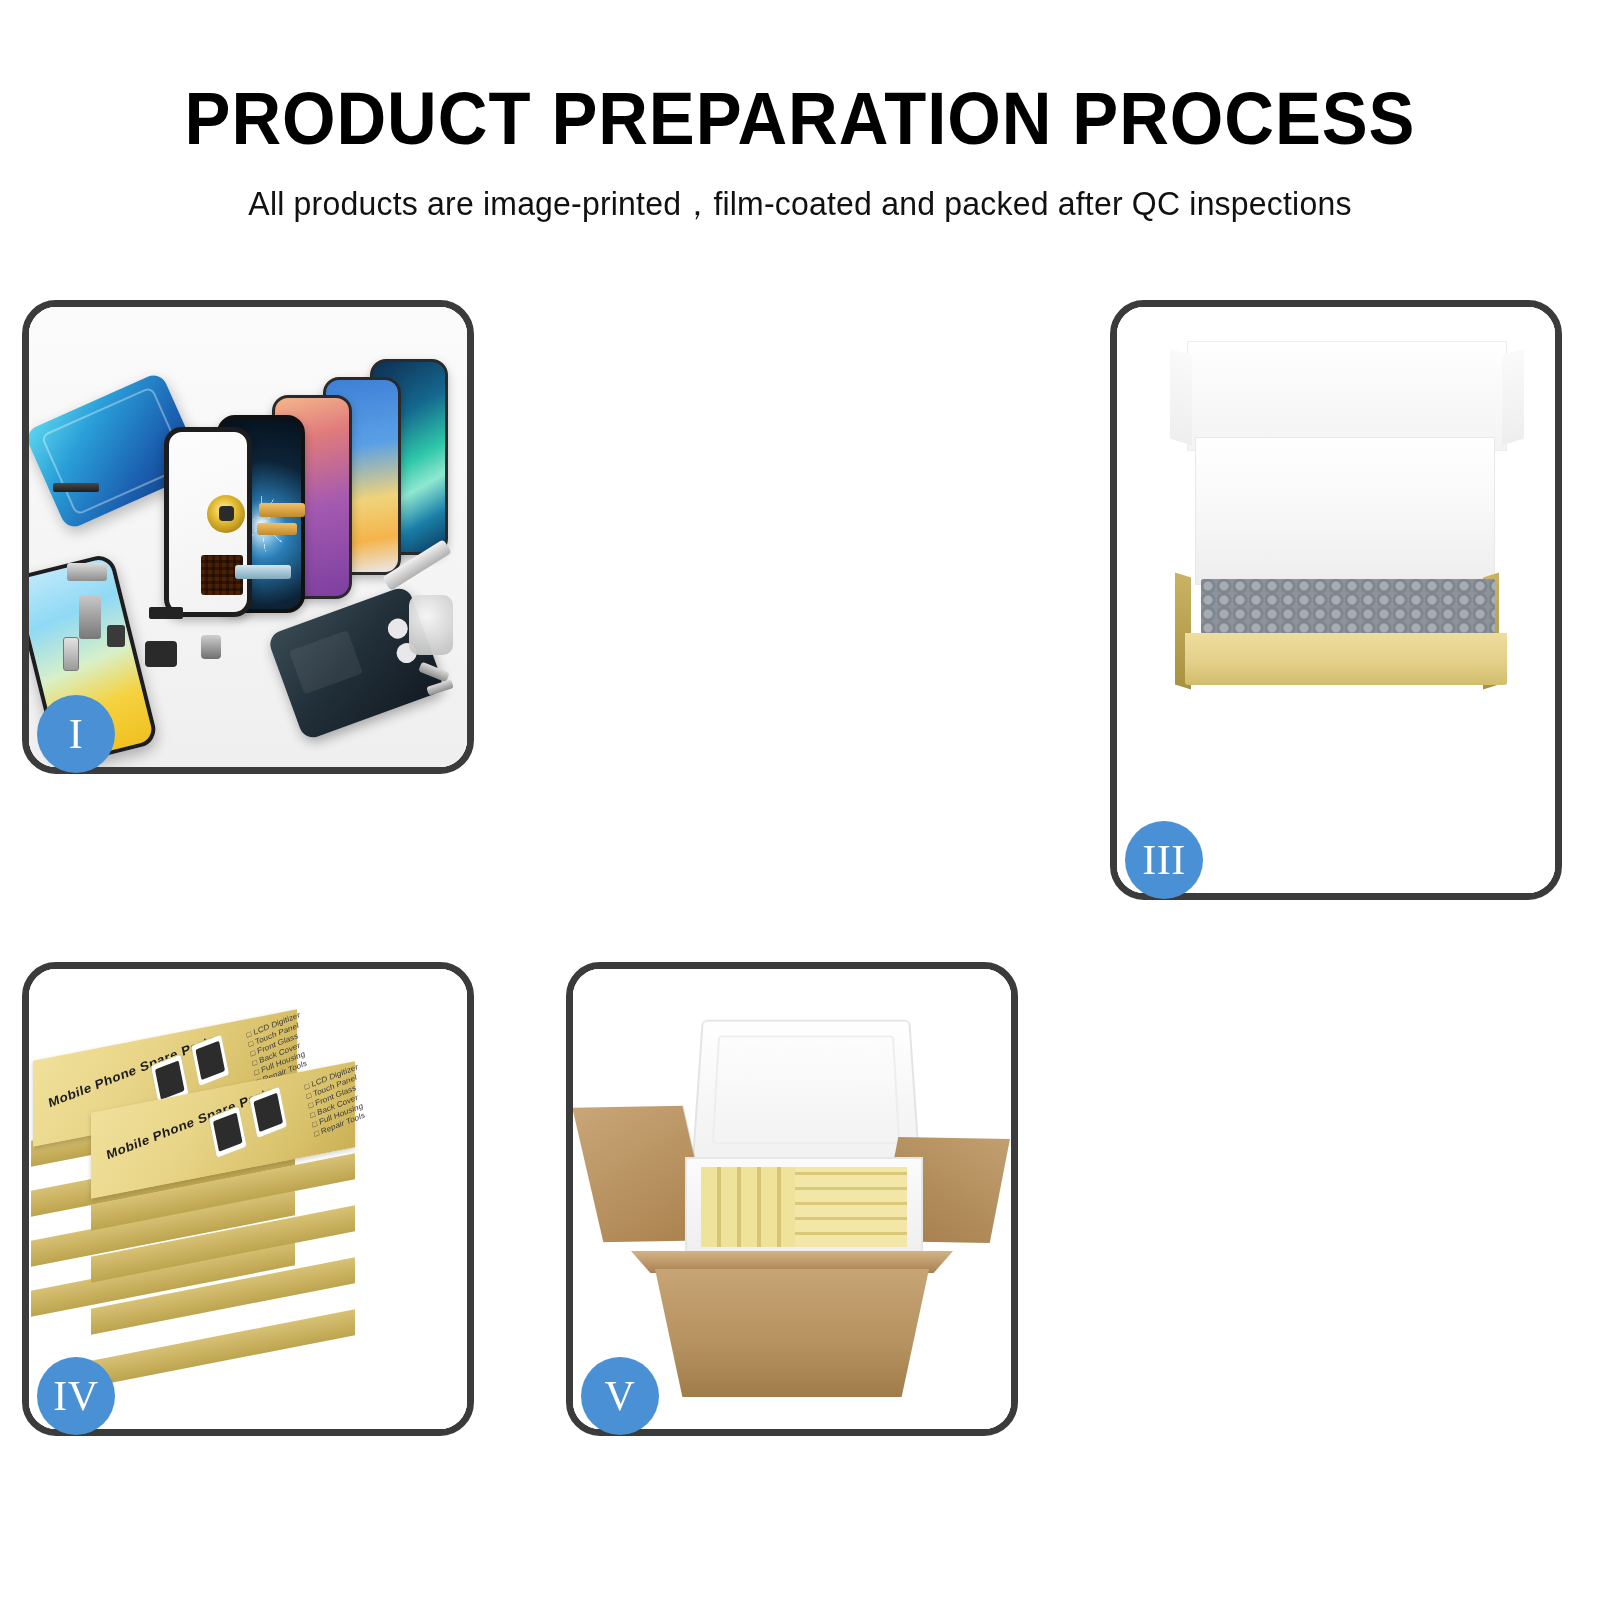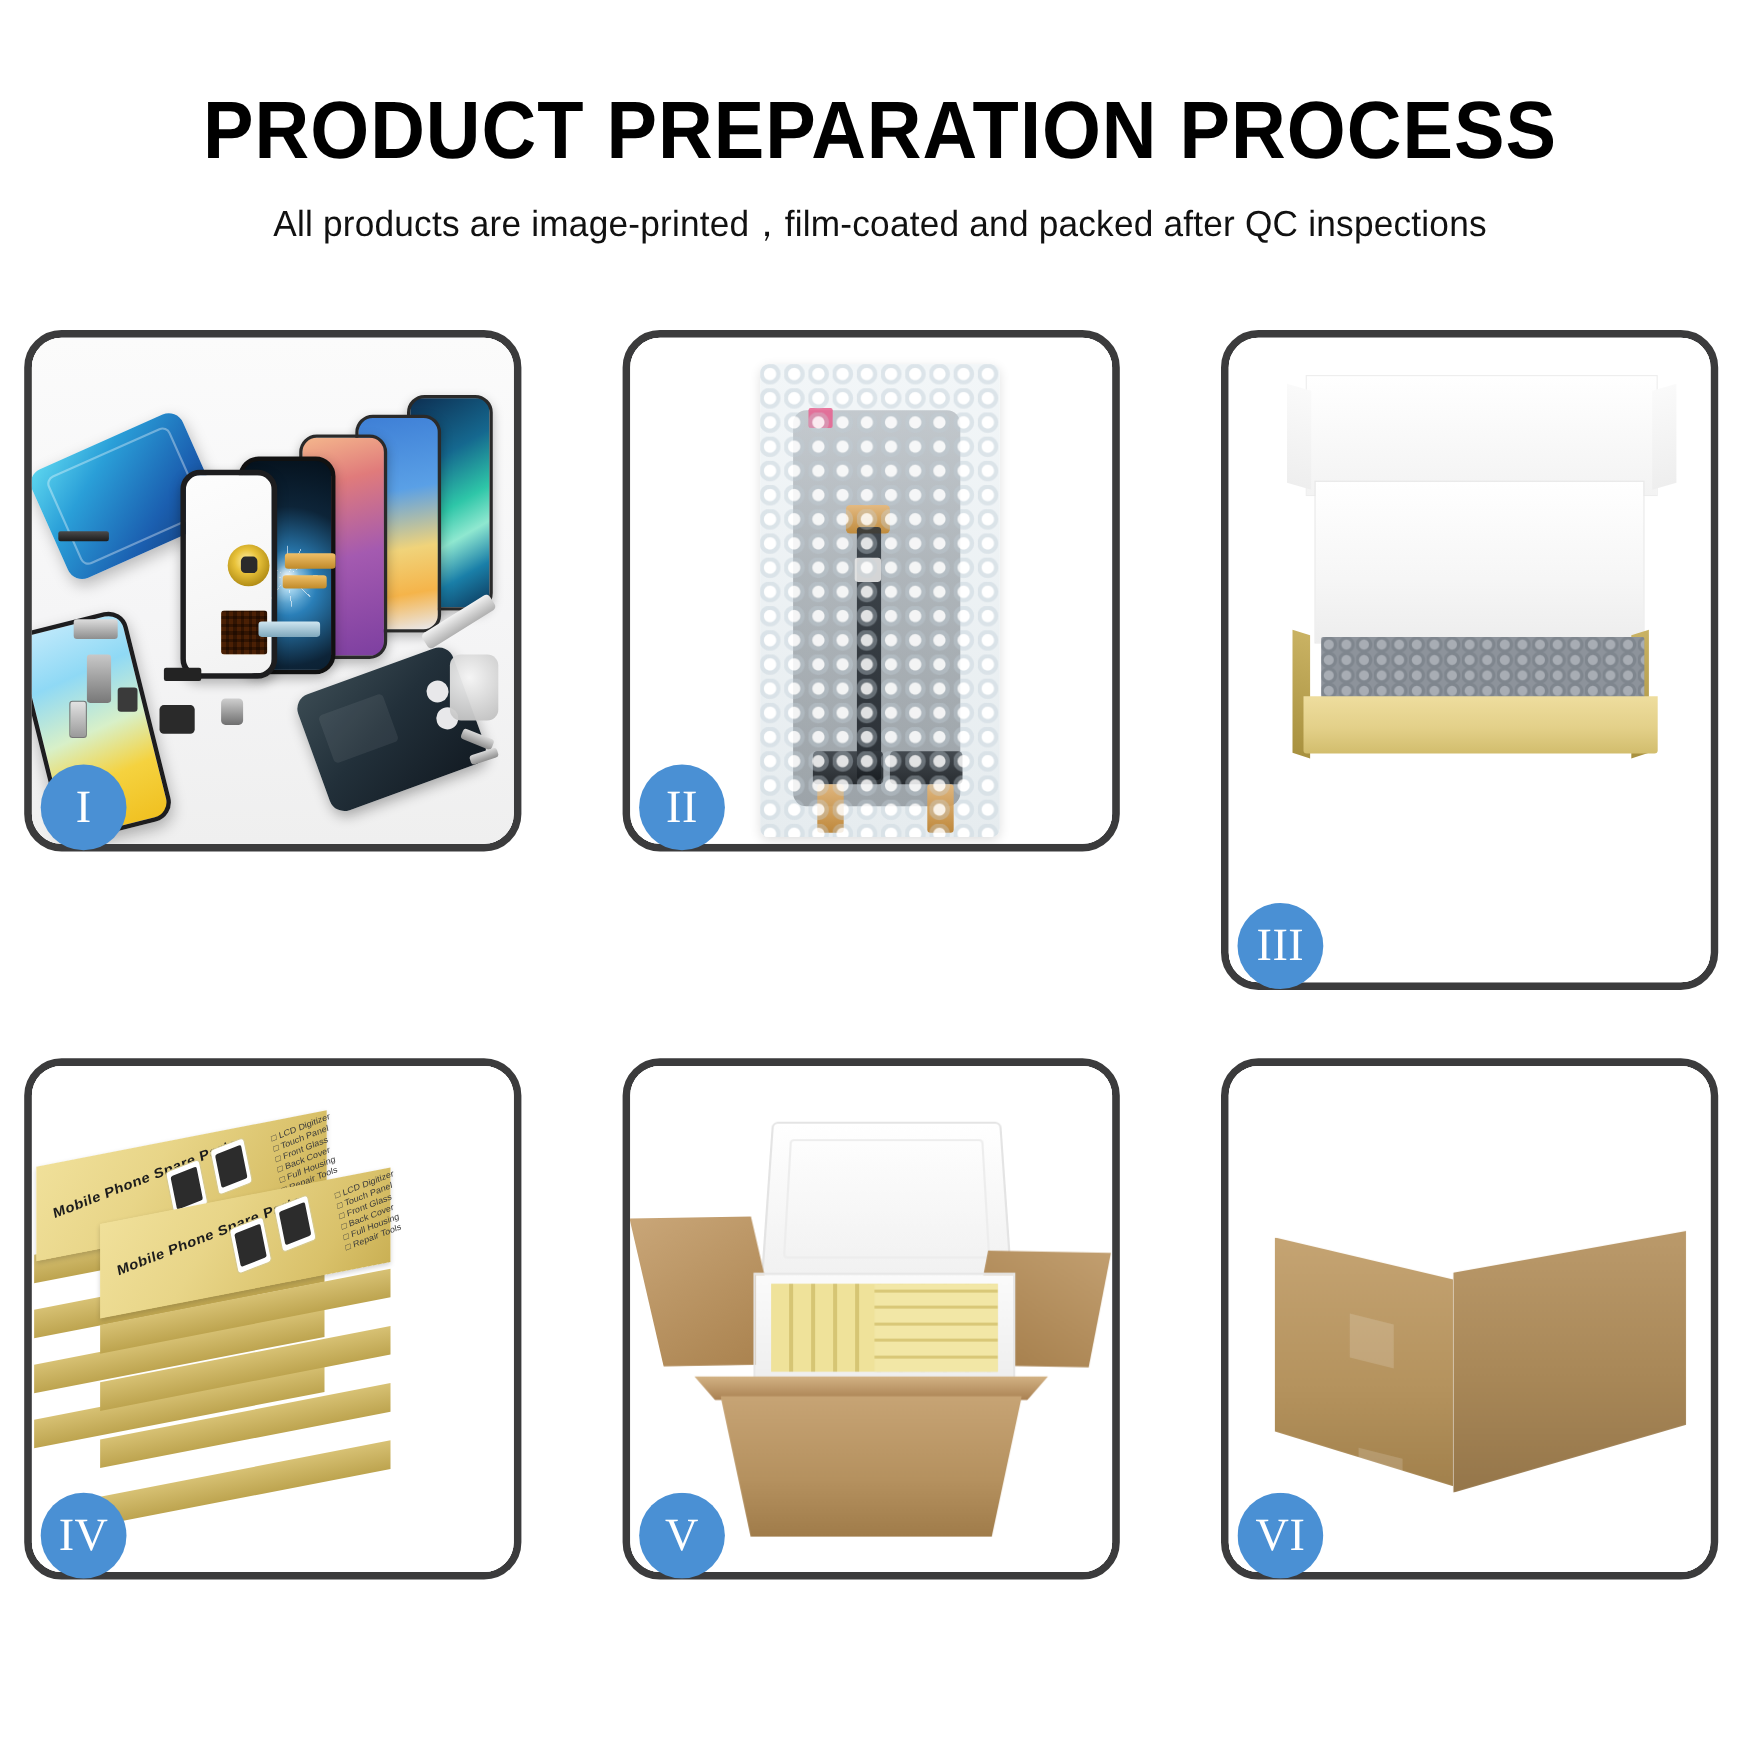--- a/index.html
+++ b/index.html
@@ -402,39 +402,20 @@
           <div class="part cam"></div>
           <div class="part tool"></div>
           <div class="part brush"></div>
           <div class="part screw1"></div>
           <div class="part screw2"></div>
         </div>
       </div>
       <div class="badge">I</div>
     </div>
 
-    <div class="panel p2">
-      <div class="clip">
-        <div class="sc2">
-          <div class="bubble-pack">
-            <div class="lcd-inner"></div>
-            <div class="pink-tag"></div>
-            <div class="flex-top"></div>
-            <div class="flex-strip"></div>
-            <div class="flex-chip"></div>
-            <div class="conn-l"></div>
-            <div class="conn-r"></div>
-            <div class="tab-l"></div>
-            <div class="tab-r"></div>
-            <div class="bubble-overlay"></div>
-          </div>
-        </div>
-      </div>
-      <div class="badge">II</div>
-    </div>
 
     <div class="panel p3">
       <div class="clip">
         <div class="sc3">
           <div class="b3-lid"></div>
           <div class="b3-foam"></div>
           <div class="b3-sideL"></div>
           <div class="b3-sideR"></div>
           <div class="b3-bubbles"></div>
           <div class="b3-front"></div>
@@ -521,29 +502,15 @@
           <div class="c5-flapR"></div>
           <div class="c5-foam"></div>
           <div class="c5-goods"></div>
           <div class="c5-rim"></div>
           <div class="c5-body"></div>
         </div>
       </div>
       <div class="badge">V</div>
     </div>
 
-    <div class="panel p6">
-      <div class="clip">
-        <div class="sc6">
-          <div class="c6-shadow"></div>
-          <div class="c6-top"></div>
-          <div class="c6-tape"></div>
-          <div class="c6-left"></div>
-          <div class="c6-right"></div>
-          <div class="c6-lbl1"></div>
-          <div class="c6-lbl2"></div>
-        </div>
-      </div>
-      <div class="badge">VI</div>
-    </div>
 
   </div>
 </div>
 
 </body></html>

